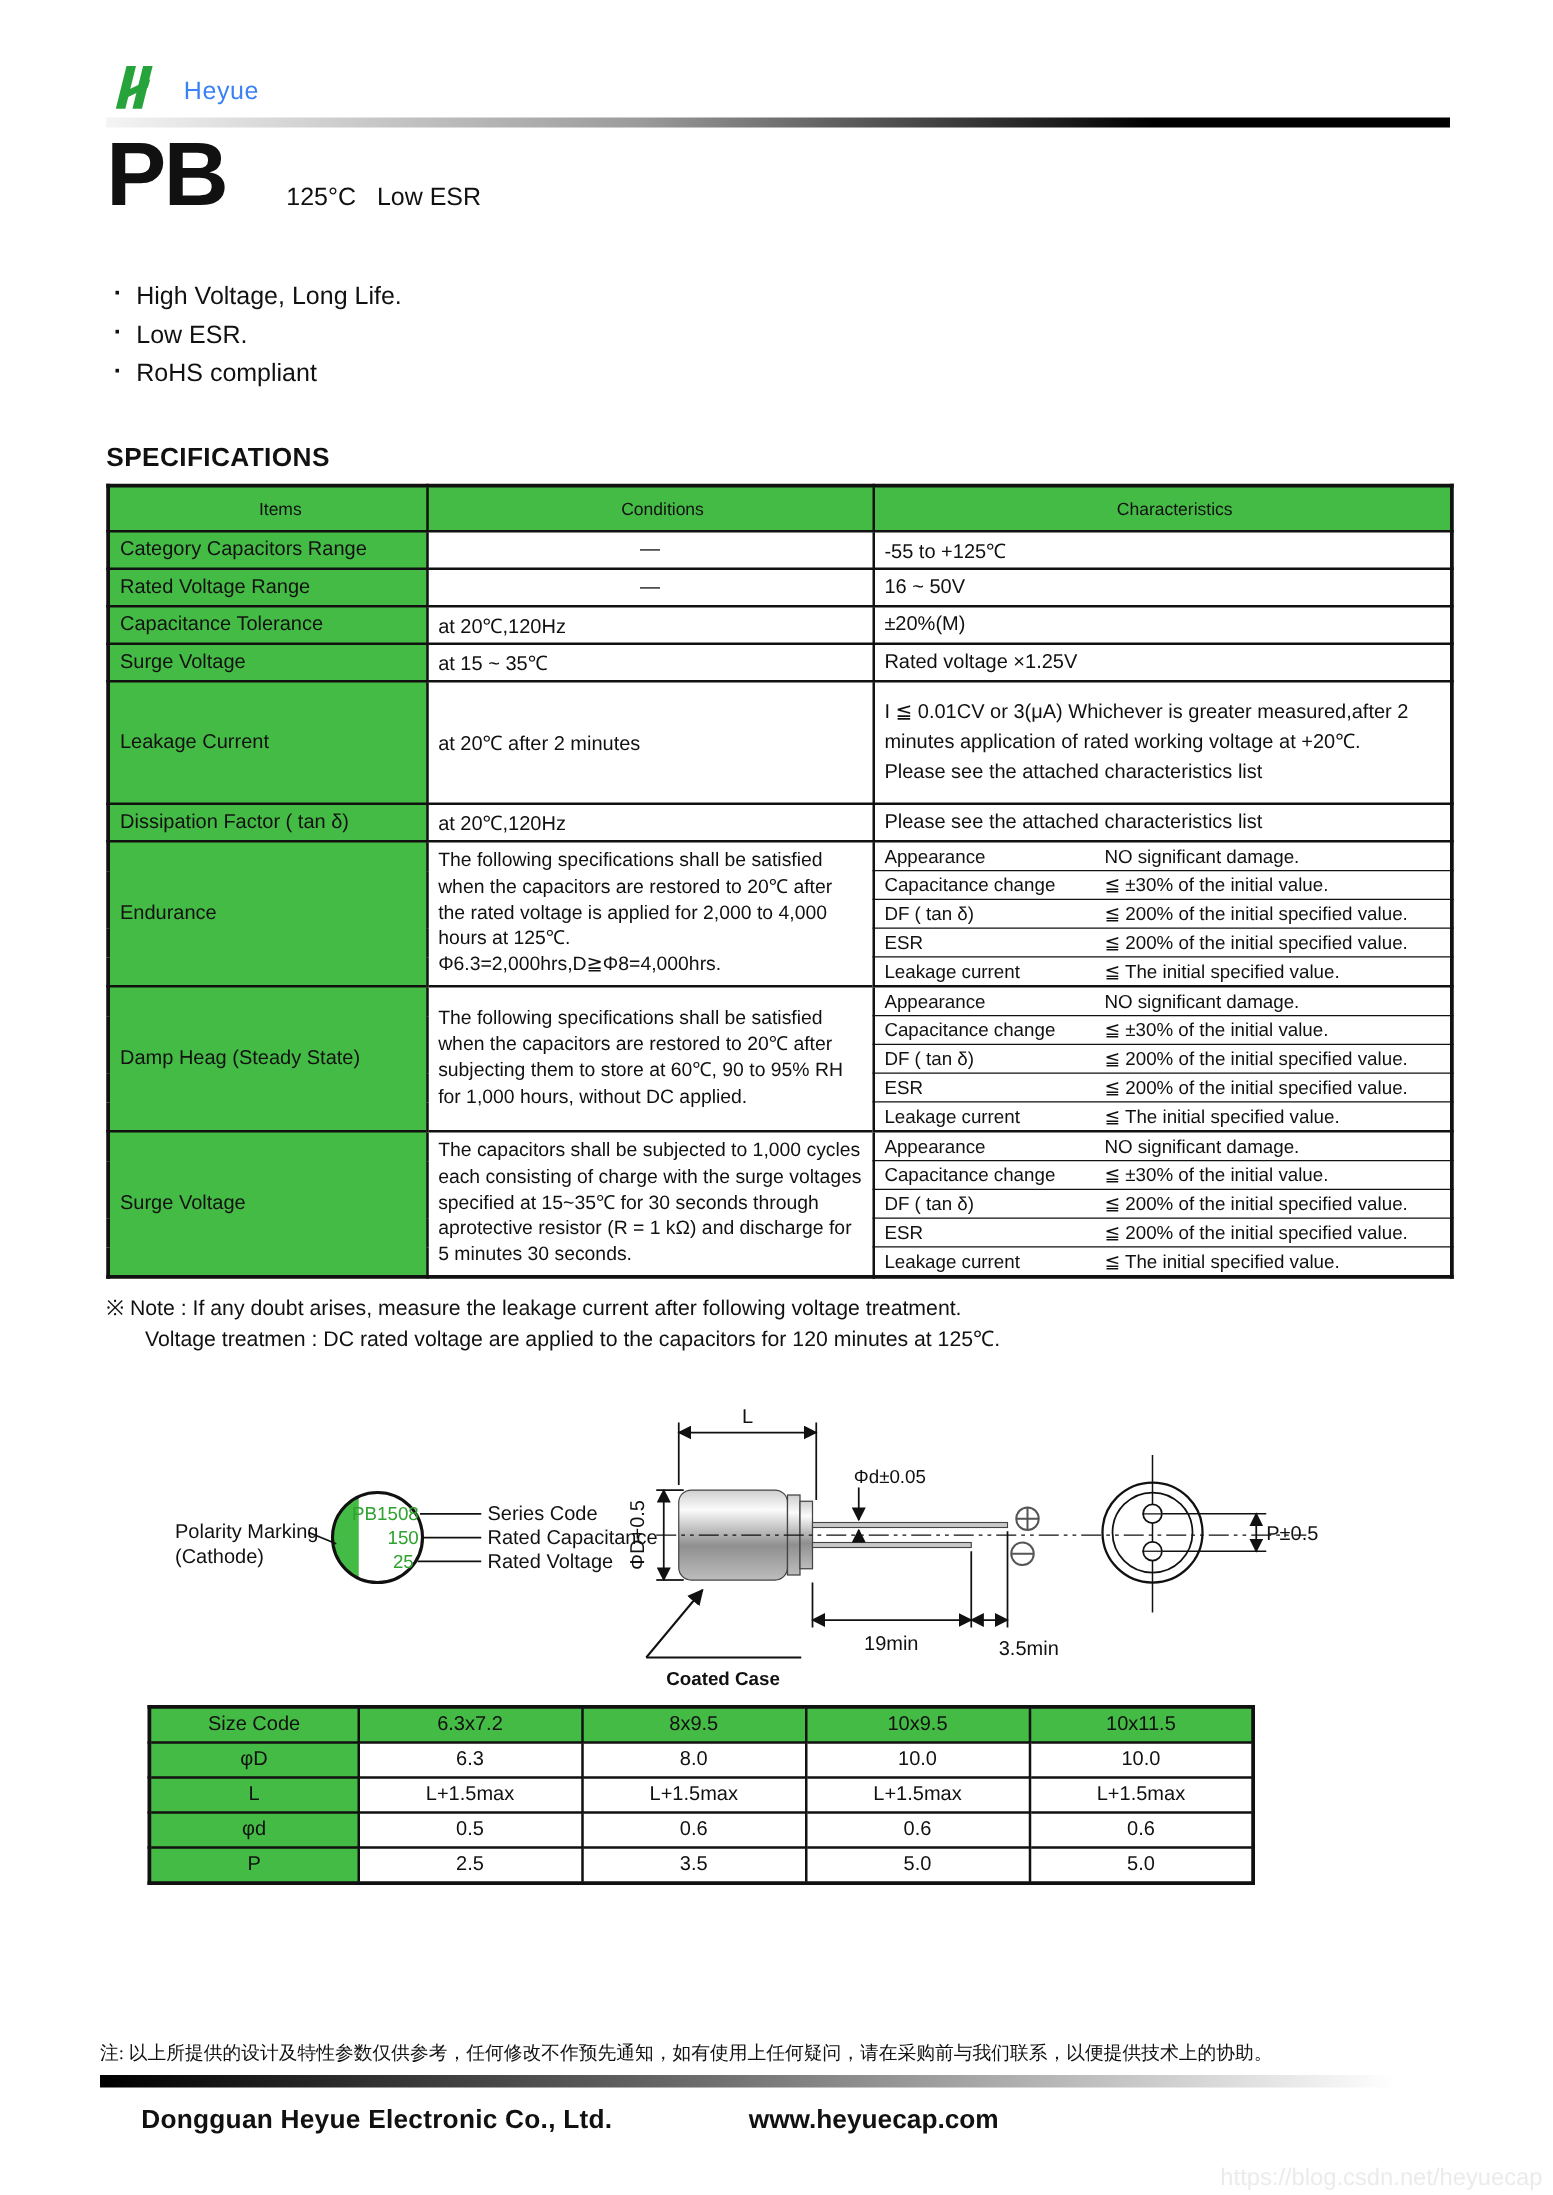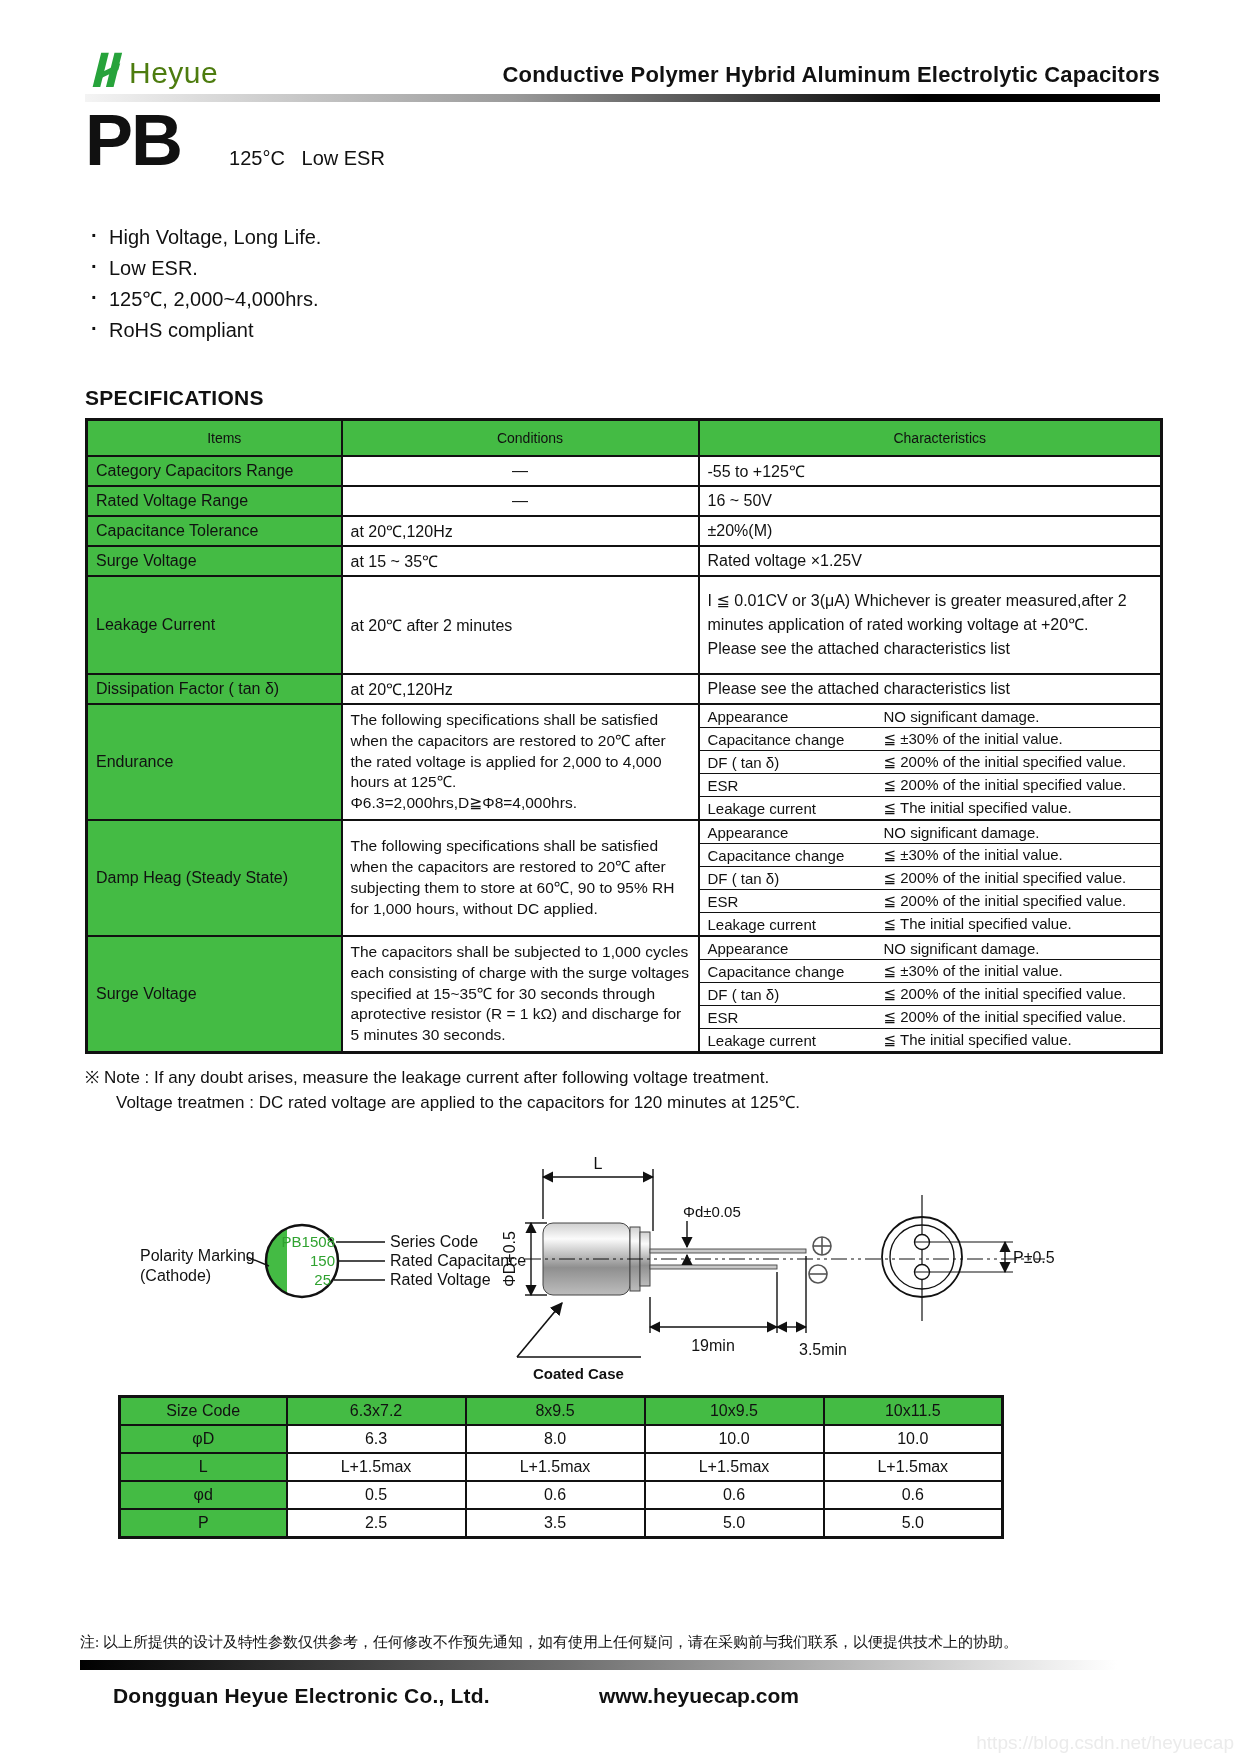--- a/index.html
+++ b/index.html
@@ -3,21 +3,21 @@
 <meta charset="utf-8">
 <style>
   html,body{margin:0;padding:0;}
   body{width:1242px;height:1756px;background:#fff;position:relative;overflow:hidden;
        font-family:"Liberation Sans",sans-serif;color:#111;}
   .page{position:absolute;left:85px;top:42px;width:1075px;}
 
   
   .hdr{display:flex;align-items:flex-end;justify-content:space-between;height:46px;}
   .logo{display:flex;align-items:flex-end;gap:4px;}
-  .logo-text{color:#4d7c0f;font-size:30px;line-height:30px;letter-spacing:.5px;}
+  .logo-text{color:#3b82f6;font-size:20px;line-height:30px;letter-spacing:.5px;margin-left:18px;}
   .doc-title{margin:0;font-size:22px;font-weight:bold;letter-spacing:.2px;}
   .rule-bar{height:8px;margin-top:6px;}
   .top-bar{background:linear-gradient(to right,#f4f4f4,#9a9a9a 40%,#000 78%);}
 
   
   .series-row{margin-top:2px;display:flex;align-items:baseline;}
   .series-code{font-size:72px;font-weight:bold;letter-spacing:-2px;line-height:1.0;}
   .series-sub{font-size:20px;margin-left:48px;white-space:pre;}
 
   
@@ -74,33 +74,31 @@
 
   <div class="hdr">
     <div class="logo">
       <svg width="40" height="38" viewBox="0 0 40 40">
         <path d="M7,39 L16,3 L24,3 L15,39 Z" fill="#27a33b"></path>
         <path d="M21,39 L30,3 L38,3 L29,39 Z" fill="#27a33b"></path>
         <path d="M11,26 L36,14 L34,21 L9,33 Z" fill="#27a33b"></path>
       </svg>
       <span class="logo-text">Heyue</span>
     </div>
-    <h1 class="doc-title">Conductive Polymer Hybrid Aluminum Electrolytic Capacitors</h1>
   </div>
   <div class="rule-bar top-bar"></div>
 
   <div class="series-row">
     <span class="series-code">PB</span>
     <span class="series-sub">125°C   Low ESR</span>
   </div>
 
   <ul class="features">
     <li>High Voltage, Long Life.</li>
     <li>Low ESR.</li>
-    <li>125℃, 2,000~4,000hrs.</li>
     <li>RoHS compliant</li>
   </ul>
 
   <h2 class="spec-heading">SPECIFICATIONS</h2>
 
   <table class="spec-table">
     <colgroup>
         <col style="width:255px">
         <col style="width:357px">
         <col style="width:463px">

